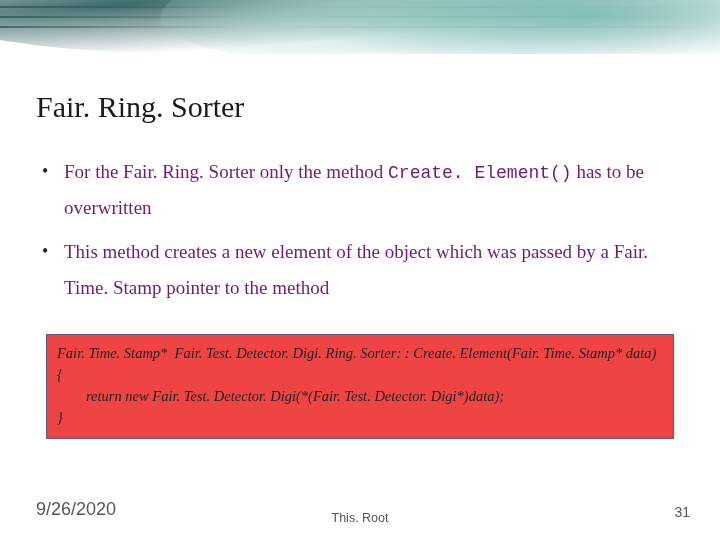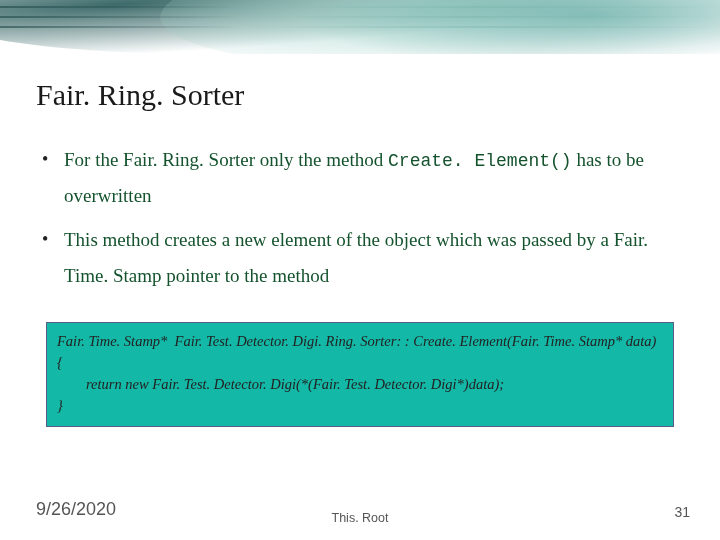--- a/index.html
+++ b/index.html
@@ -49,53 +49,53 @@
     left: 0; right: 0;
     height: 2px;
     background: linear-gradient(90deg, rgba(30,70,70,0.6), rgba(30,70,70,0), rgba(120,180,170,0.4), rgba(120,180,170,0));
   }
   .banner .l1 { top: 6px; }
   .banner .l2 { top: 16px; }
   .banner .l3 { top: 26px; }
 
   .slide-title {
     font-size: 30px;
-    margin: 24px 0 0 36px;
+    margin: 36px 0 0 36px;
     font-weight: normal;
     color: #1a1a1a;
   }
   .bullets {
     margin: 30px 36px 0 36px;
     list-style: none;
     padding: 0;
   }
   .bullets > li {
     position: relative;
     padding-left: 28px;
     font-size: 19px;
     line-height: 1.9;
-    color: #14532d;
+    color: #701a75;
     margin-bottom: 8px;
   }
   .bullets > li::before {
     content: "•";
     position: absolute;
     left: 6px;
     top: 0;
     font-size: 18px;
     color: #222;
   }
   .code-inline {
     font-family: "Courier New", Courier, monospace;
     font-size: 18px;
   }
   .code-box {
     margin: 28px 46px 0 46px;
     border: 1px solid #5b5b8a;
-    background: #14b8a6;
+    background: #ef4444;
     padding: 8px 10px 10px 10px;
     font-family: "Times New Roman", Times, serif;
     font-style: italic;
     font-size: 14.5px;
     line-height: 1.45;
     color: #222;
     white-space: pre;
   }
   .footer {
     position: absolute;

